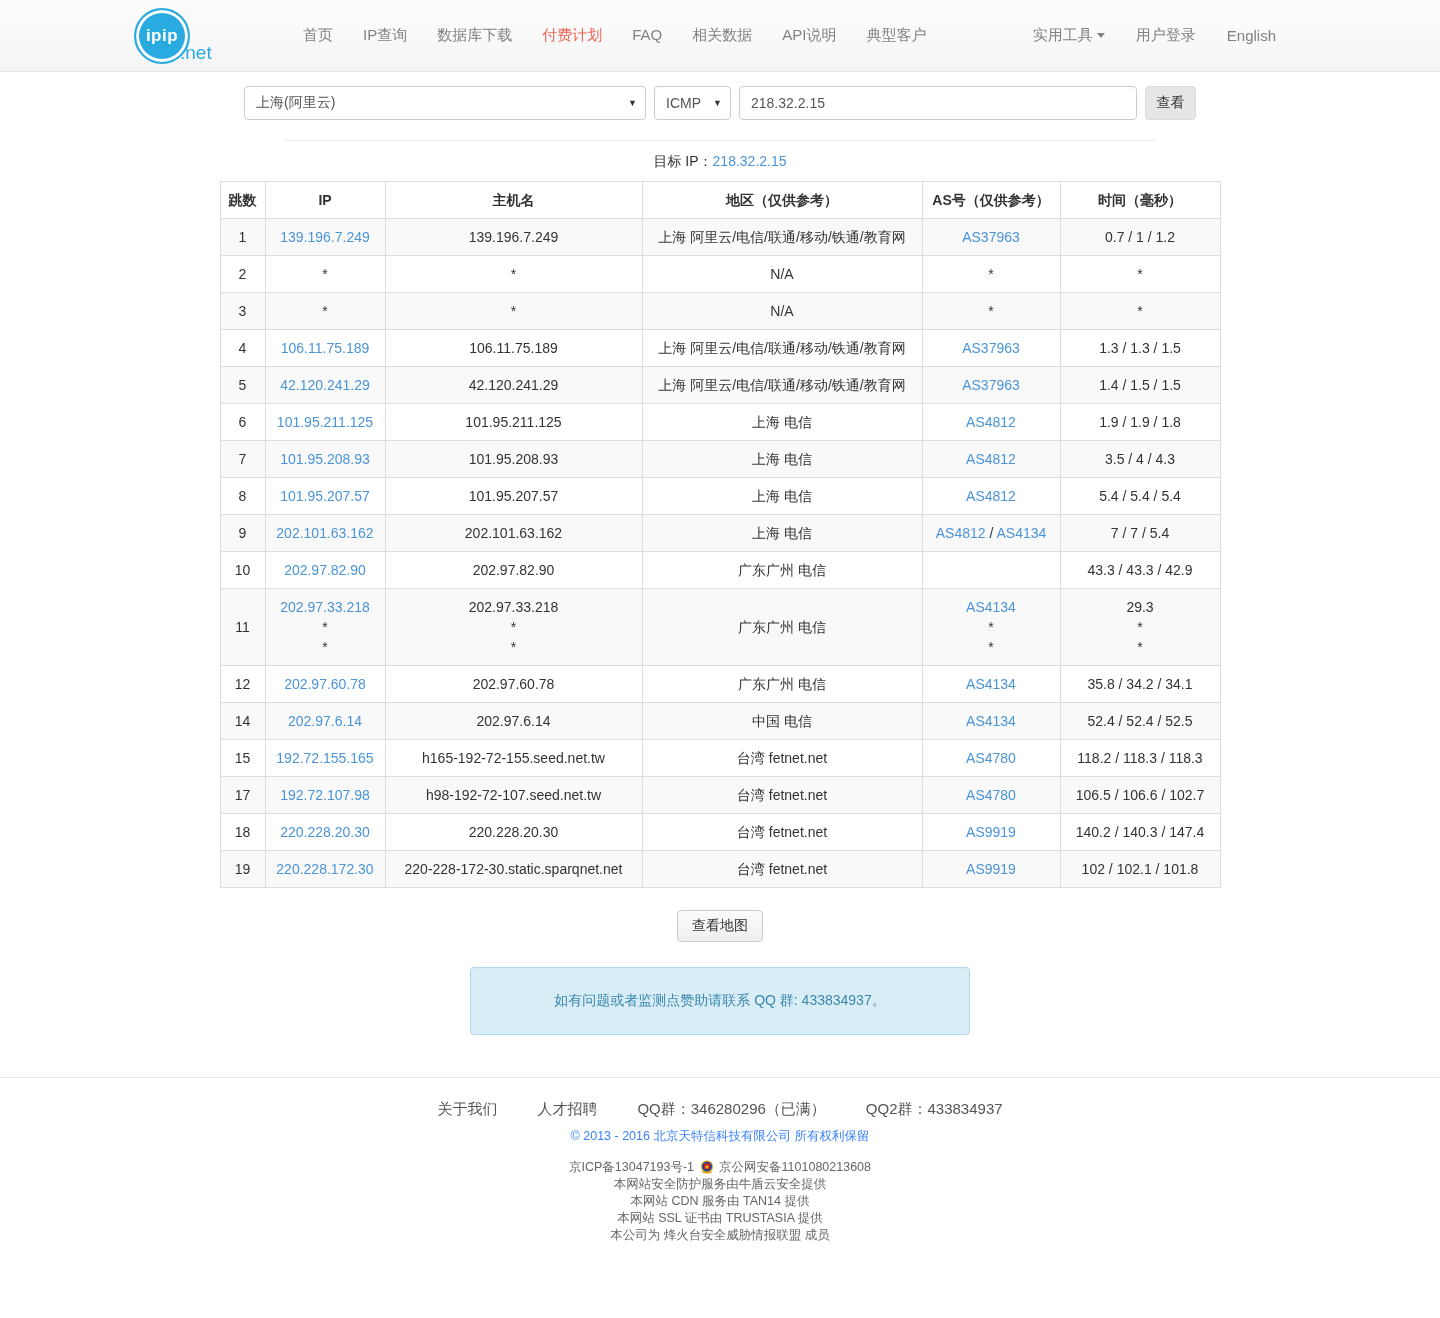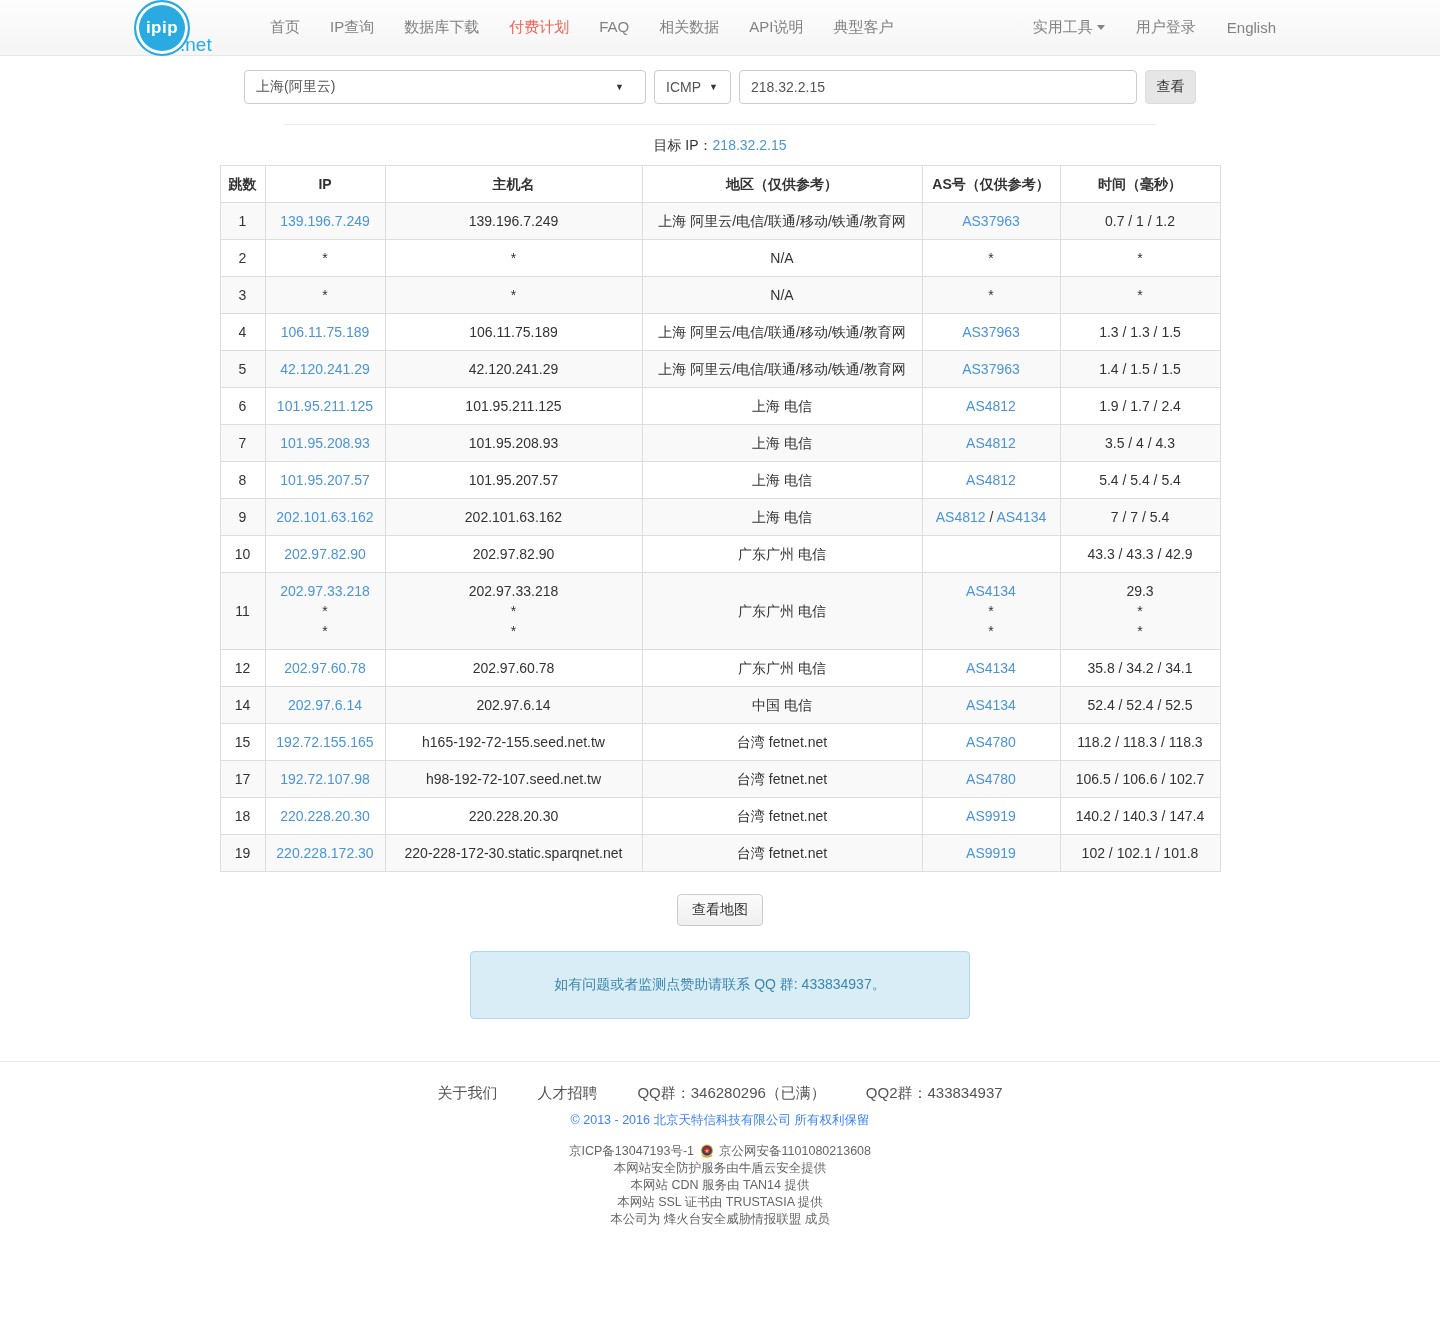--- a/index.html
+++ b/index.html
@@ -8,25 +8,26 @@
     width: 1440px; height: 1318px;
     background: #fff;
     font-family: "Liberation Sans", "DejaVu Sans", sans-serif;
     color: #333;
     position: relative;
   }
   a { text-decoration: none; }
 
   
   .navbar {
-    height: 56px;
+    height: 72px;
     background: linear-gradient(180deg, #fdfdfd, #f5f5f5);
     border-bottom: 1px solid #e7e7e7;
     display: flex; align-items: center;
     padding: 0 164px 0 132px;
+    gap: 33px;
   }
   .logo { position: relative; width: 90px; height: 72px; flex: none; }
   .logo-disc {
     position: absolute; top: 8px; left: 2px;
     width: 56px; height: 56px; border-radius: 50%;
     background: #29abe2;
     border: 2px solid #29abe2;
     box-shadow: inset 0 0 0 3px #fff;
     display: flex; align-items: center; justify-content: center;
   }
@@ -40,21 +41,21 @@
     display: inline-block; width: 0; height: 0;
     border-left: 4px solid transparent; border-right: 4px solid transparent;
     border-top: 5px solid #828282; margin-left: 4px; vertical-align: 2px;
   }
 
   
   .search-bar { display: flex; justify-content: center; gap: 8px; margin-top: 14px; }
   .fake-select {
     height: 34px; border: 1px solid #ccc; border-radius: 4px; background: #fff;
     display: flex; align-items: center; justify-content: space-between;
-    padding: 0 21px 0 11px; font-size: 14px; color: #555; cursor: pointer;
+    padding: 0 8px 0 11px; font-size: 14px; color: #555; cursor: pointer;
   }
   .fake-select .arrow { font-size: 9px; color: #333; margin-left: 8px; }
   .sel-location { width: 402px; }
   .sel-protocol { width: 77px; }
   .ip-input {
     width: 398px; height: 34px; border: 1px solid #ccc; border-radius: 4px;
     padding: 0 11px; font-size: 14px; color: #555; outline: none;
   }
   .search-btn {
     width: 51px; height: 34px; background: #e6e6e6; border: 1px solid #dcdcdc;
@@ -265,21 +266,21 @@
         <td>
           <div>101.95.211.125</div>
         </td>
         <td>
           <div>上海 电信</div>
         </td>
         <td>
           <div><a href="#">AS4812</a></div>
         </td>
         <td>
-          <div>1.9 / 1.7 / 2.4</div>
+          <div>1.9 / 1.9 / 1.8</div>
         </td>
       </tr>
       <tr>
         <td>7</td>
         <td>
           <div><a href="#">101.95.208.93</a></div>
         </td>
         <td>
           <div>101.95.208.93</div>
         </td>

